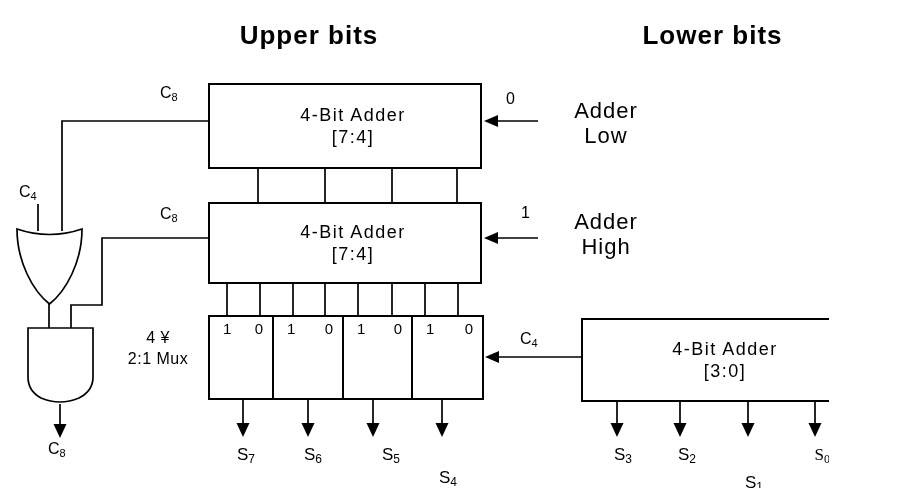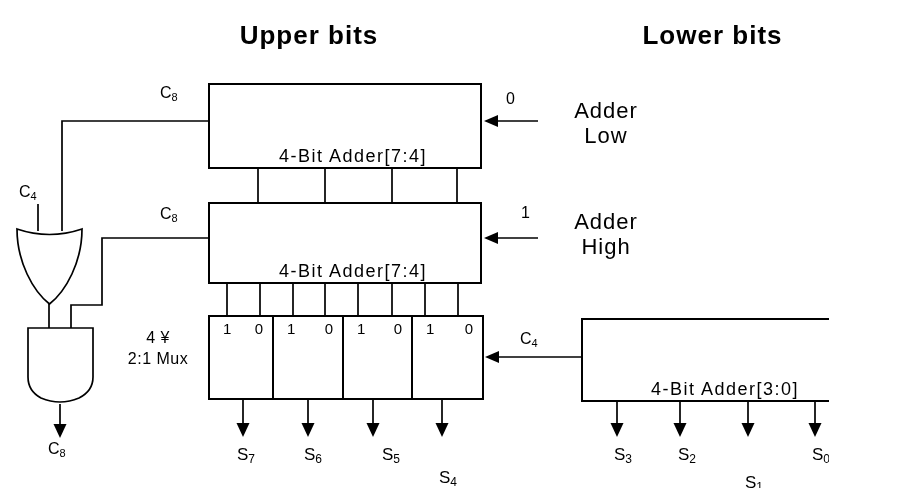--- a/index.html
+++ b/index.html
@@ -3,21 +3,21 @@
 <meta charset="utf-8">
 <style>
   html,body{margin:0;padding:0;background:#fff;}
   .canvas{
     position:relative;width:829px;height:488px;background:#fff;overflow:hidden;
     font-family:"Liberation Sans",sans-serif;color:#000;
   }
   .wires{position:absolute;left:0;top:0;z-index:1;}
   .box{
     position:absolute;z-index:2;border:2px solid #000;background:#fff;box-sizing:border-box;
-    display:flex;justify-content:center;align-items:flex-end;
+    display:flex;flex-direction:column;justify-content:center;align-items:center;
     font-size:18px;letter-spacing:1.5px;line-height:22px;text-align:center;padding-left:16px;
   }
   .title{
     position:absolute;z-index:3;font-size:26px;font-weight:bold;letter-spacing:1px;
     text-align:center;white-space:nowrap;
   }
   .lbl{position:absolute;z-index:3;font-size:16px;white-space:nowrap;}
   .lbl sub{font-size:11px;vertical-align:-3px;letter-spacing:0;}
   .slbl{position:absolute;z-index:3;font-size:17px;width:30px;text-align:right;top:445px;}
   .slbl sub{font-size:12px;vertical-align:-3px;}
@@ -173,17 +173,17 @@
 
   <div class="slbl" style="left:602px;">
     <span>S</span><sub>3</sub>
   </div>
   <div class="slbl" style="left:666px;">
     <span>S</span><sub>2</sub>
   </div>
   <div class="slbl" style="left:733px;margin-top:28px;">
     <span>S</span><sub>1</sub>
   </div>
-  <div class="slbl" style="left:800px;">
+  <div class="slbl" style="left:800px;font-family:Liberation Serif, serif;">
     <span>S</span><sub>0</sub>
   </div>
 
 </div>
 
 </body></html>

